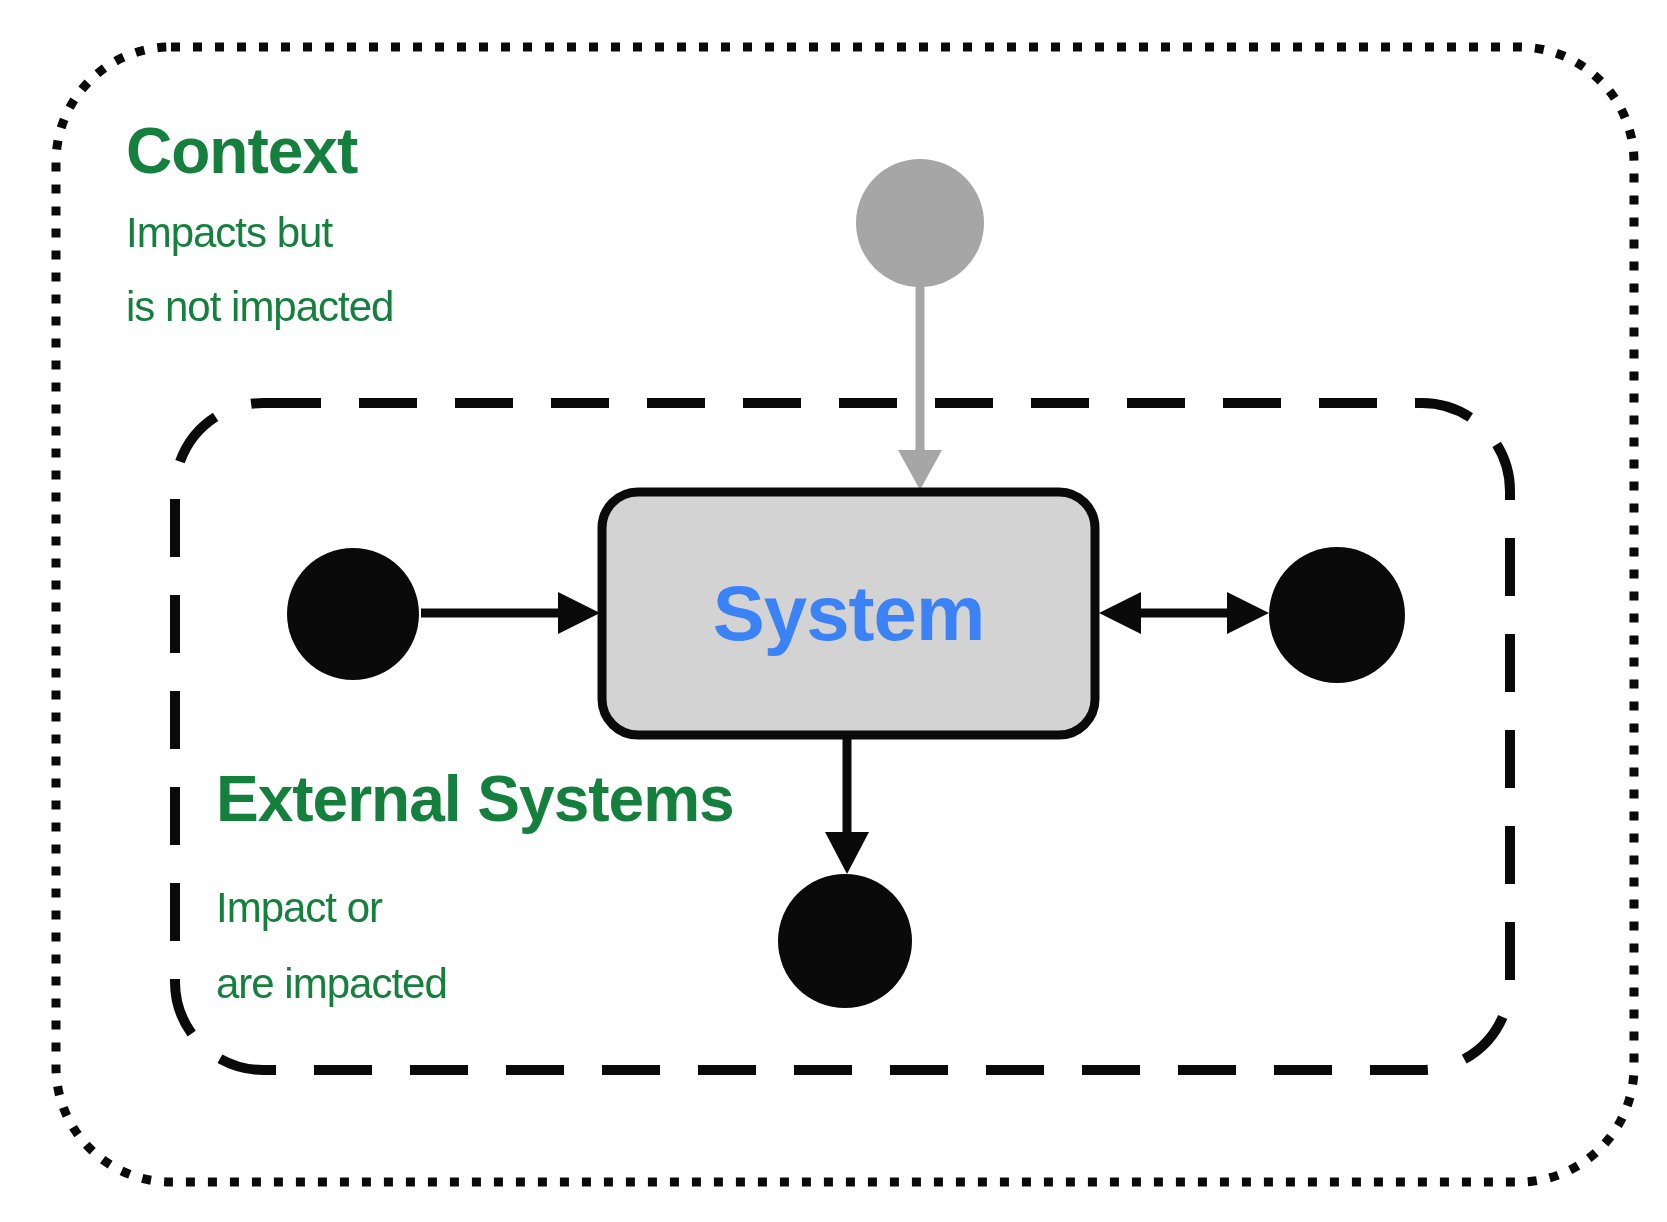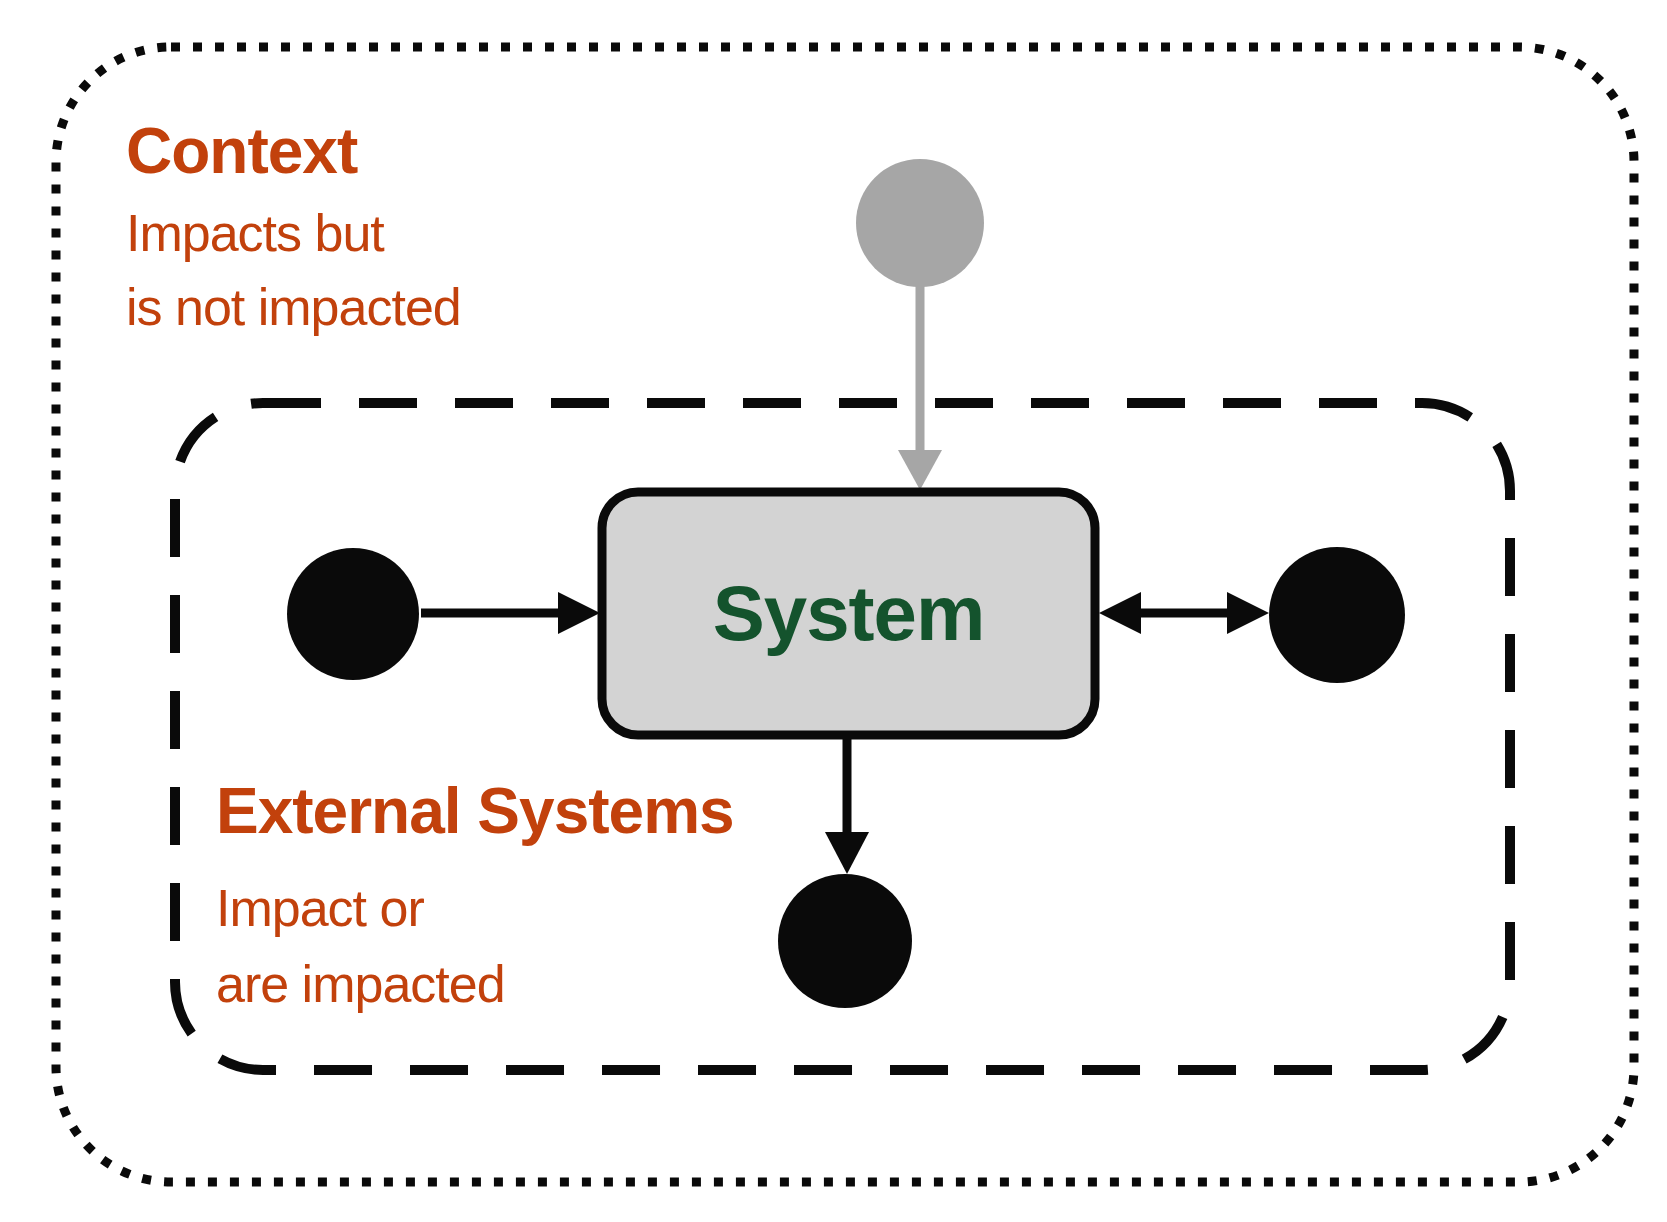--- a/index.html
+++ b/index.html
@@ -17,51 +17,51 @@
   }
   .shapes {
     position: absolute;
     left: 0;
     top: 0;
     width: 1667px;
     height: 1222px;
   }
   .txt {
     position: absolute;
-    color: #c2410c;
+    color: #15803d;
     white-space: pre-line;
   }
   .title {
     font-size: 64px;
     font-weight: 700;
     line-height: 1.05;
     letter-spacing: -1px;
   }
   .subtitle {
-    font-size: 52px;
+    font-size: 42px;
     font-weight: 400;
     line-height: 74px;
     letter-spacing: -1px;
   }
   .context-title    { left: 126px; top: 118px; }
   .context-subtitle { left: 126px; top: 196px; }
-  .external-title    { left: 216px; top: 766px; margin-top: 12px; }
+  .external-title    { left: 216px; top: 766px; }
   .external-subtitle { left: 216px; top: 858px; line-height: 76px; margin-top: 12px; }
   .system-label {
     position: absolute;
     left: 602px;
     top: 492px;
     width: 493px;
     height: 243px;
     display: flex;
     align-items: center;
     justify-content: center;
     font-size: 78px;
     font-weight: 700;
-    color: #14532d;
+    color: #3b82f6;
     letter-spacing: -1px;
   }
 </style>
 </head>
 <body>
 
 <div class="canvas">
 
   <svg class="shapes" viewBox="0 0 1667 1222" xmlns="http://www.w3.org/2000/svg">
 

